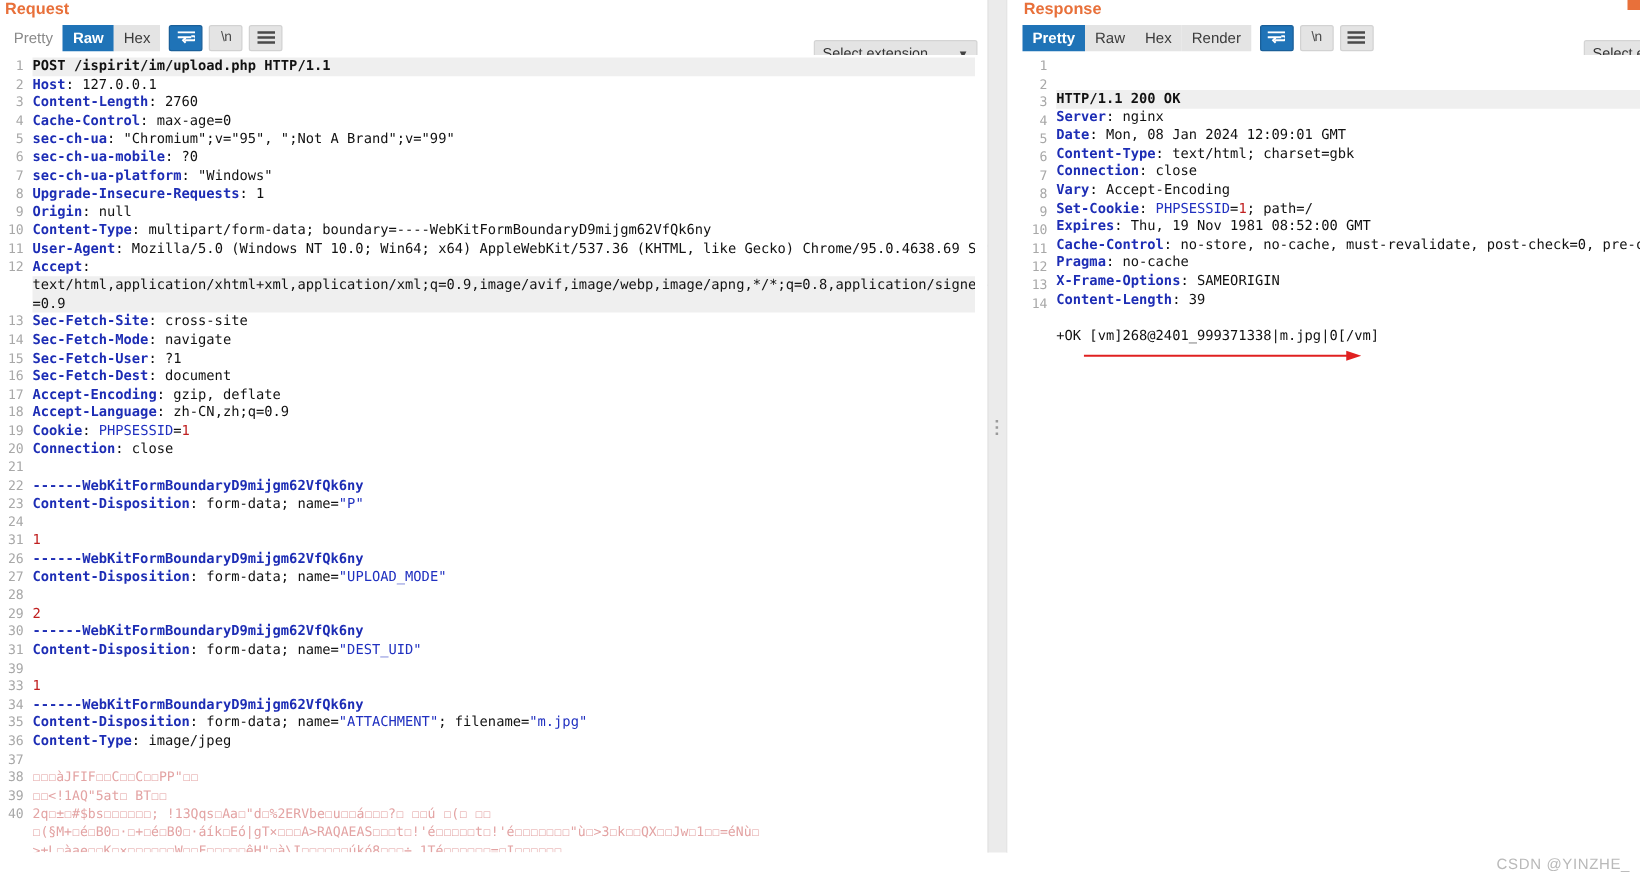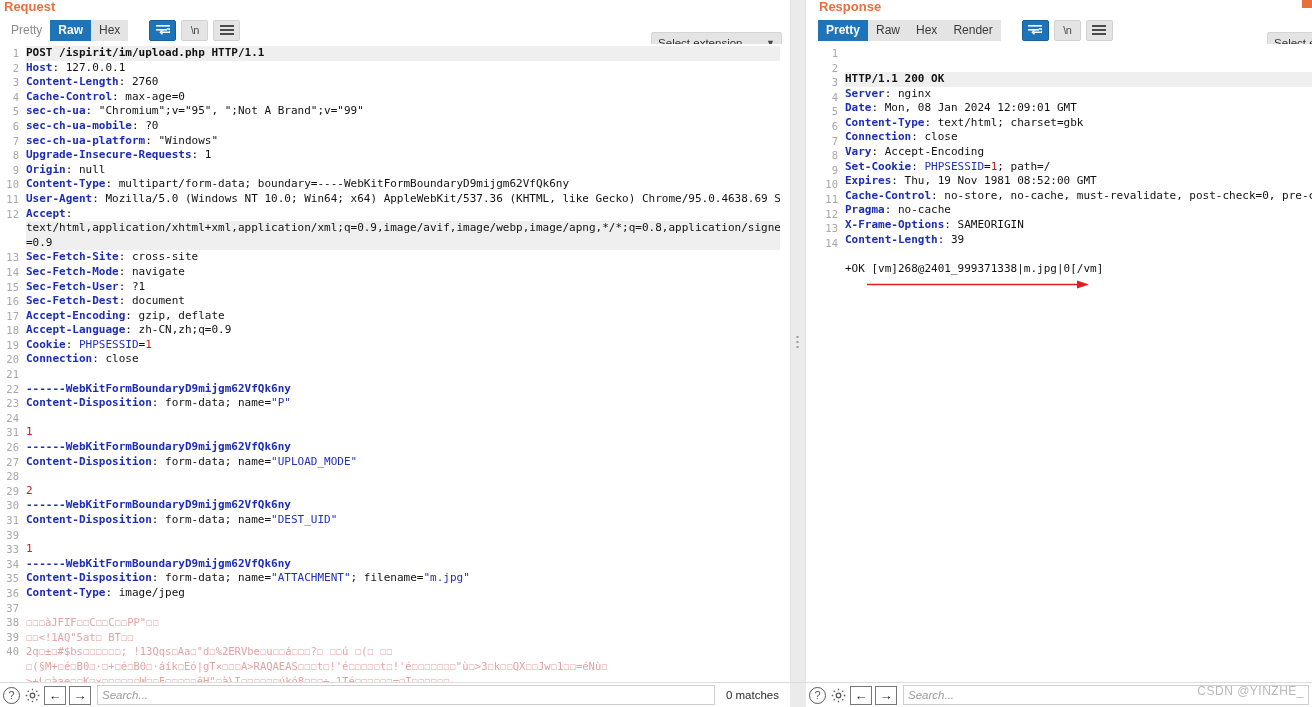--- a/index.html
+++ b/index.html
@@ -7,21 +7,21 @@
     margin: 0; padding: 0;
     width: 1312px; height: 707px;
     background: #ffffff;
     font-family: "Liberation Sans", sans-serif;
     overflow: hidden;
   }
   .app {
     position: relative;
     width: 1312px; height: 707px;
     display: flex;
-    flex-direction: column;
+    flex-direction: row;
   }
   .panes {
     display: flex;
     flex-direction: row;
     width: 1312px;
     height: 682px;
     align-items: stretch;
   }
   .pane {
     position: relative;
@@ -68,21 +68,21 @@
     display: flex;
     align-items: center;
     padding: 0 3px;
     gap: 0px;
     background: #fff;
     position: relative;
   }
   .seg {
     display: flex;
     align-items: center;
-    margin-right: 16px;
+    margin-right: 2px;
   }
   .segbtn {
     font-size: 12px;
     color: #3b3b3b;
     padding: 3px 8px 4px 8px;
     background: #e4e4e4;
     border: none;
     cursor: default;
     line-height: 14px;
     font-family: "Liberation Sans", sans-serif;

